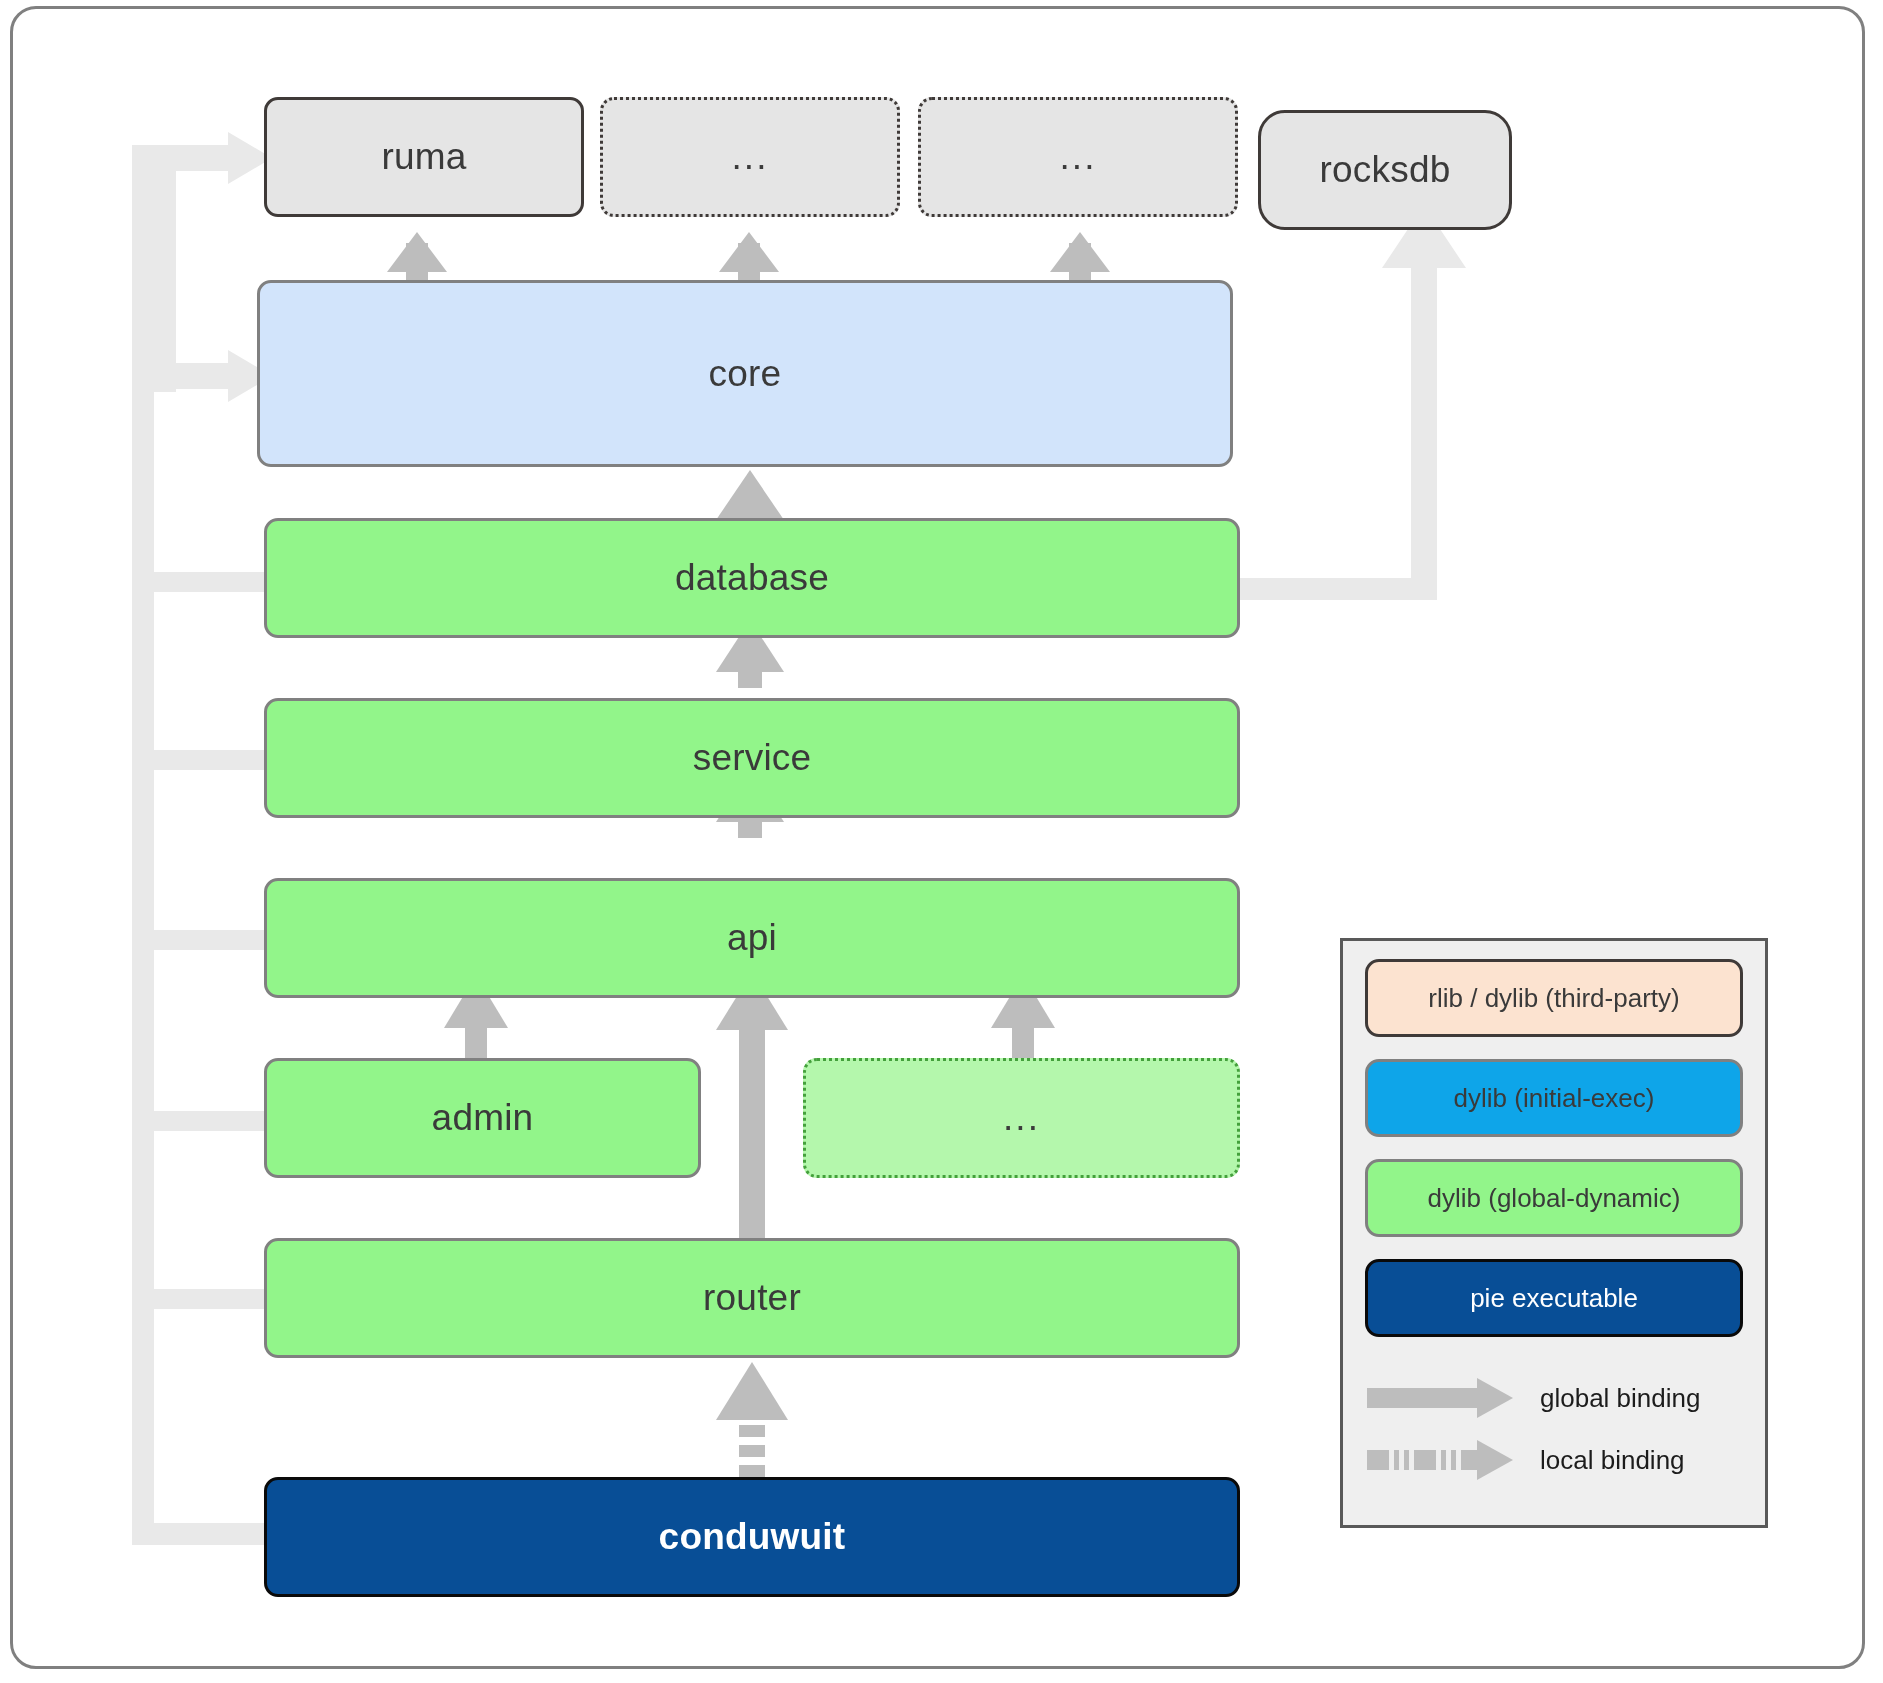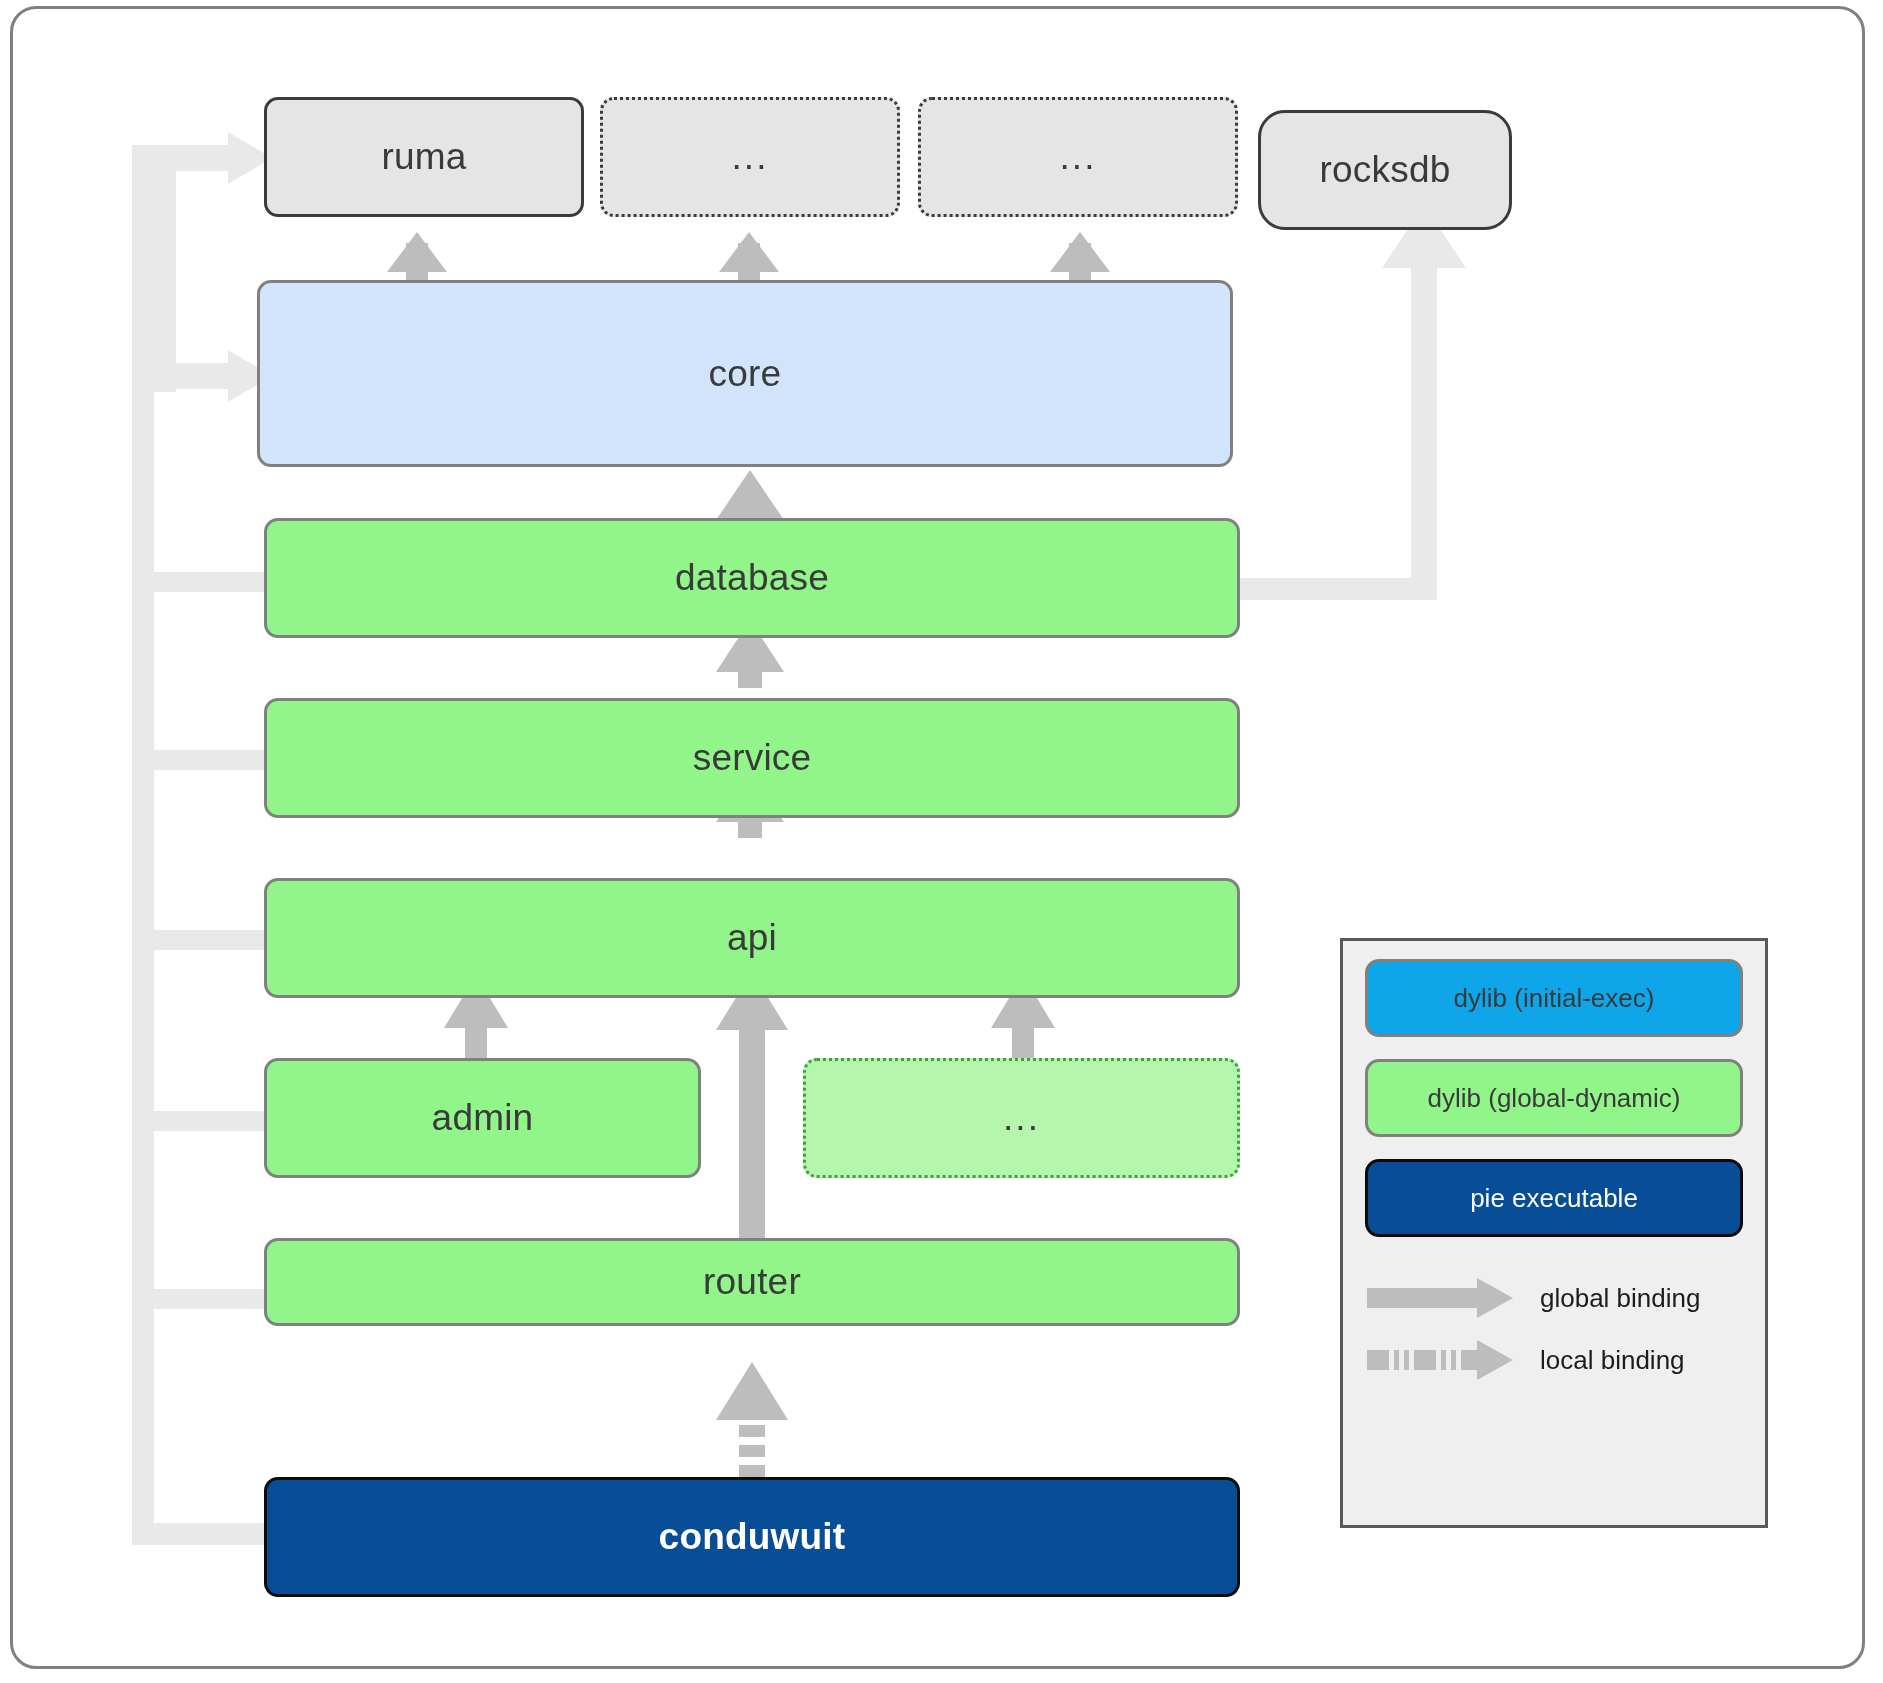--- a/index.html
+++ b/index.html
@@ -271,30 +271,33 @@
   </div>
 
   <div class="node globaldynamic" style="left:264px; top:1058px; width:437px; height:120px;">
     <span>admin</span>
   </div>
 
   <div class="node globaldynamic dotted" style="left:803px; top:1058px; width:437px; height:120px;">
     <span class="ellipsis">...</span>
   </div>
 
-  <div class="node globaldynamic" style="left:264px; top:1238px; width:976px; height:88px;">
+  <div class="node globaldynamic" style="left:264px; top:1238px; width:976px; height:120px;">
     <span>router</span>
   </div>
 
   <div class="node pie" style="left:264px; top:1477px; width:976px; height:120px;">
     <span>conduwuit</span>
   </div>
 
   <div id="legend">
 
+    <div class="legend-swatch thirdparty">
+      <span>rlib / dylib (third-party)</span>
+    </div>
 
     <div class="legend-swatch initialexec">
       <span>dylib (initial-exec)</span>
     </div>
 
     <div class="legend-swatch globaldynamic">
       <span>dylib (global-dynamic)</span>
     </div>
 
     <div class="legend-swatch pie">

